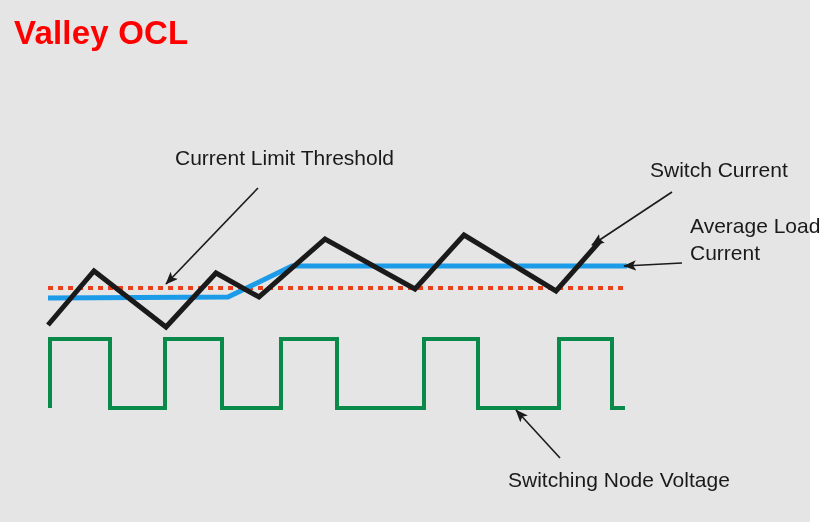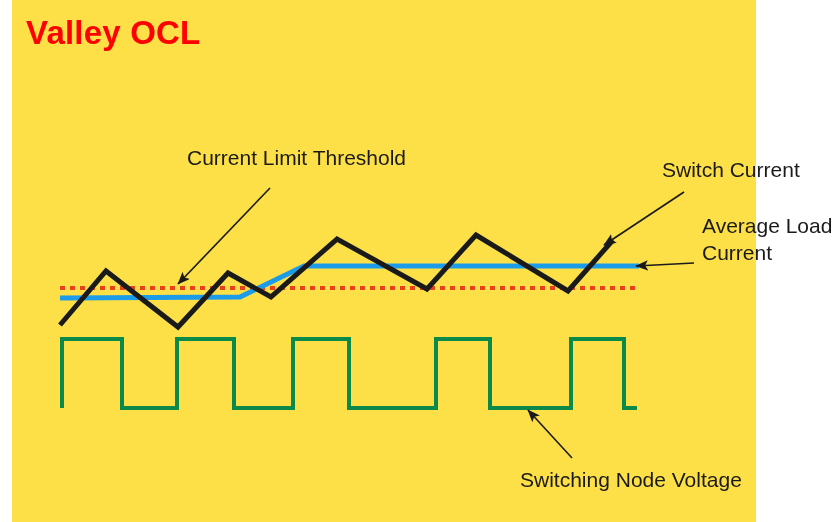--- a/index.html
+++ b/index.html
@@ -11,25 +11,25 @@
   body {
     width: 840px;
     height: 522px;
     position: relative;
     overflow: hidden;
     font-family: "Liberation Sans", sans-serif;
     -webkit-font-smoothing: antialiased;
   }
   #slide {
     position: absolute;
-    left: 12px;
+    left: 0;
     top: 0;
-    width: 744px;
+    width: 810px;
     height: 522px;
-    background: #fde047;
+    background: #e5e5e5;
   }
   .slide-title {
     position: absolute;
     left: 14px;
     top: 14px;
     font-family: "Liberation Sans", sans-serif;
     font-size: 33px;
     font-weight: bold;
     color: #ff0000;
     letter-spacing: 0.2px;

